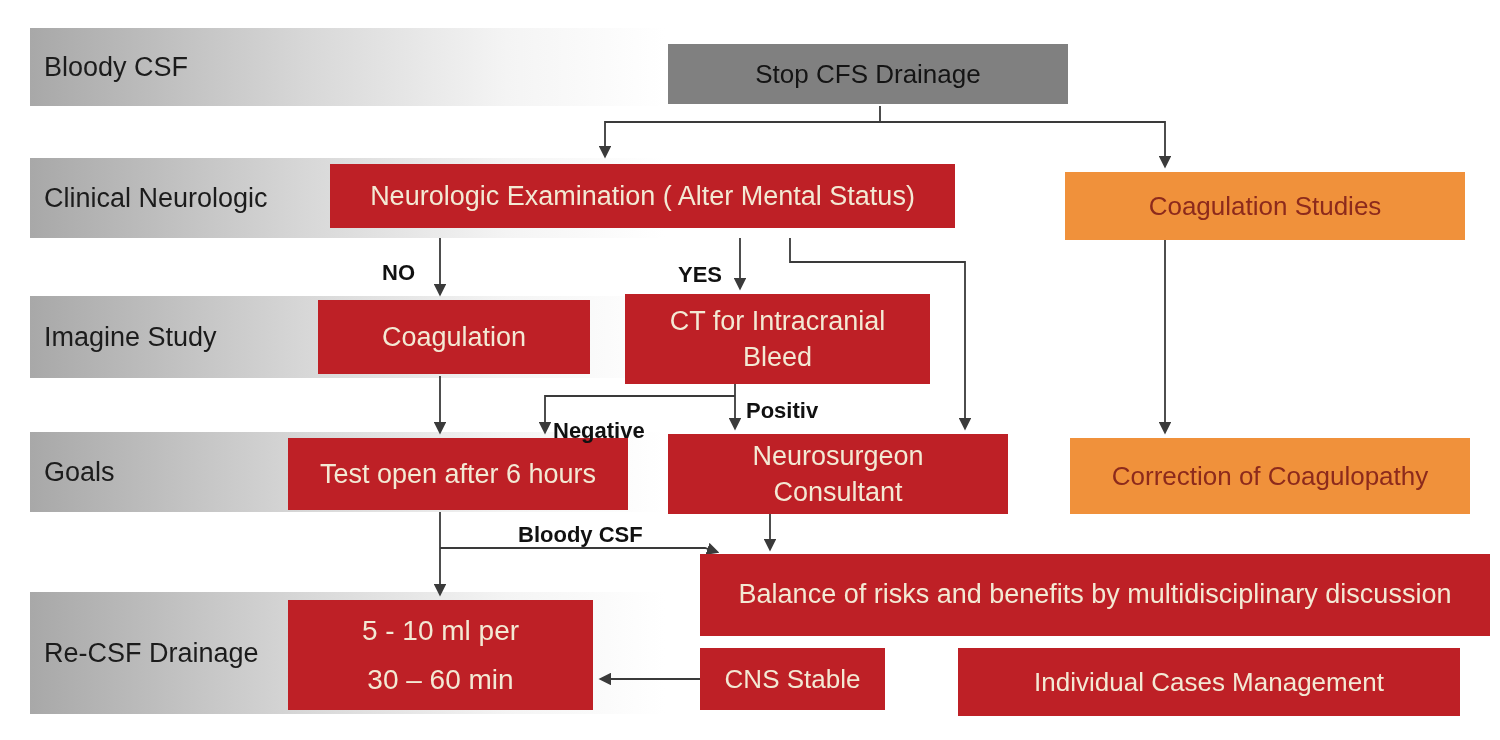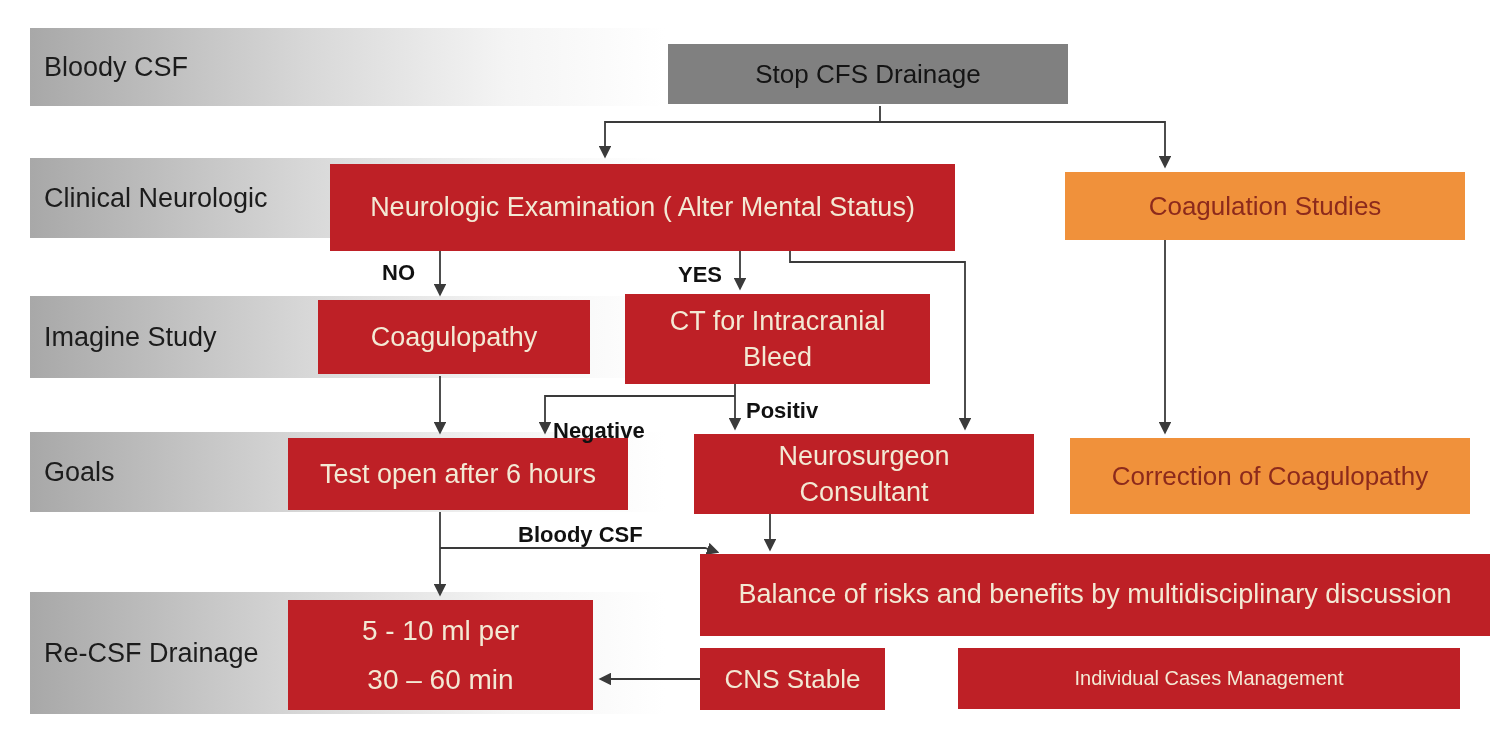--- a/index.html
+++ b/index.html
@@ -55,31 +55,31 @@
     justify-content: center;
     text-align: center;
     box-sizing: border-box;
     z-index: 2;
   }
   .red    { background: #be2026; color: #f3e9d4; }
   .orange { background: #f0913b; color: #8c2a1c; }
   .graybox{ background: #808080; color: #141414; }
 
   #stop       { left: 668px;  top: 44px;  width: 400px; height: 60px;  font-size: 26px; }
-  #neuro      { left: 330px;  top: 164px; width: 625px; height: 87px;  font-size: 27px; }
+  #neuro      { left: 330px;  top: 164px; width: 625px; height: 64px;  font-size: 27px; }
   #coag       { left: 1065px; top: 172px; width: 400px; height: 68px;  font-size: 26px; }
   #asympt     { left: 318px;  top: 300px; width: 272px; height: 74px;  font-size: 27px; }
   #ct         { left: 625px;  top: 294px; width: 305px; height: 90px;  font-size: 27px; line-height: 1.35; padding: 0 24px; }
   #testopen   { left: 288px;  top: 438px; width: 340px; height: 72px;  font-size: 27px; }
-  #neurosurg  { left: 668px;  top: 434px; width: 340px; height: 80px;  font-size: 27px; line-height: 1.35; padding: 0 34px; margin-left: 26px; }
+  #neurosurg  { left: 668px;  top: 434px; width: 340px; height: 80px;  font-size: 27px; line-height: 1.35; padding: 0 34px; }
   #correction { left: 1070px; top: 438px; width: 400px; height: 76px;  font-size: 26px; justify-content: center; }
   #balance    { left: 700px;  top: 554px; width: 790px; height: 82px;  font-size: 27px; line-height: 1.4; padding: 0 4px; }
   #dose       { left: 288px;  top: 600px; width: 305px; height: 110px; font-size: 28px; flex-direction: column; line-height: 1.75; }
   #cns        { left: 700px;  top: 648px; width: 185px; height: 62px;  font-size: 26px; }
-  #individual { left: 958px;  top: 648px; width: 502px; height: 61px;  font-size: 20px; }
+  #individual { left: 958px;  top: 648px; width: 502px; height: 68px;  font-size: 26px; }
 
   
   .edge-label {
     position: absolute;
     z-index: 3;
     font-weight: 700;
     font-size: 22px;
     color: #111111;
     white-space: nowrap;
   }
@@ -150,21 +150,21 @@
 
   <div class="node red" id="neuro">
     <span>Neurologic Examination ( Alter Mental Status)</span>
   </div>
 
   <div class="node orange" id="coag">
     <span>Coagulation Studies</span>
   </div>
 
   <div class="node red" id="asympt">
-    <span>Coagulopathy</span>
+    <span>Coagulation</span>
   </div>
 
   <div class="node red" id="ct">
     <span>CT for Intracranial Bleed</span>
   </div>
 
   <div class="node red" id="testopen">
     <span>Test open after 6 hours</span>
   </div>
 

